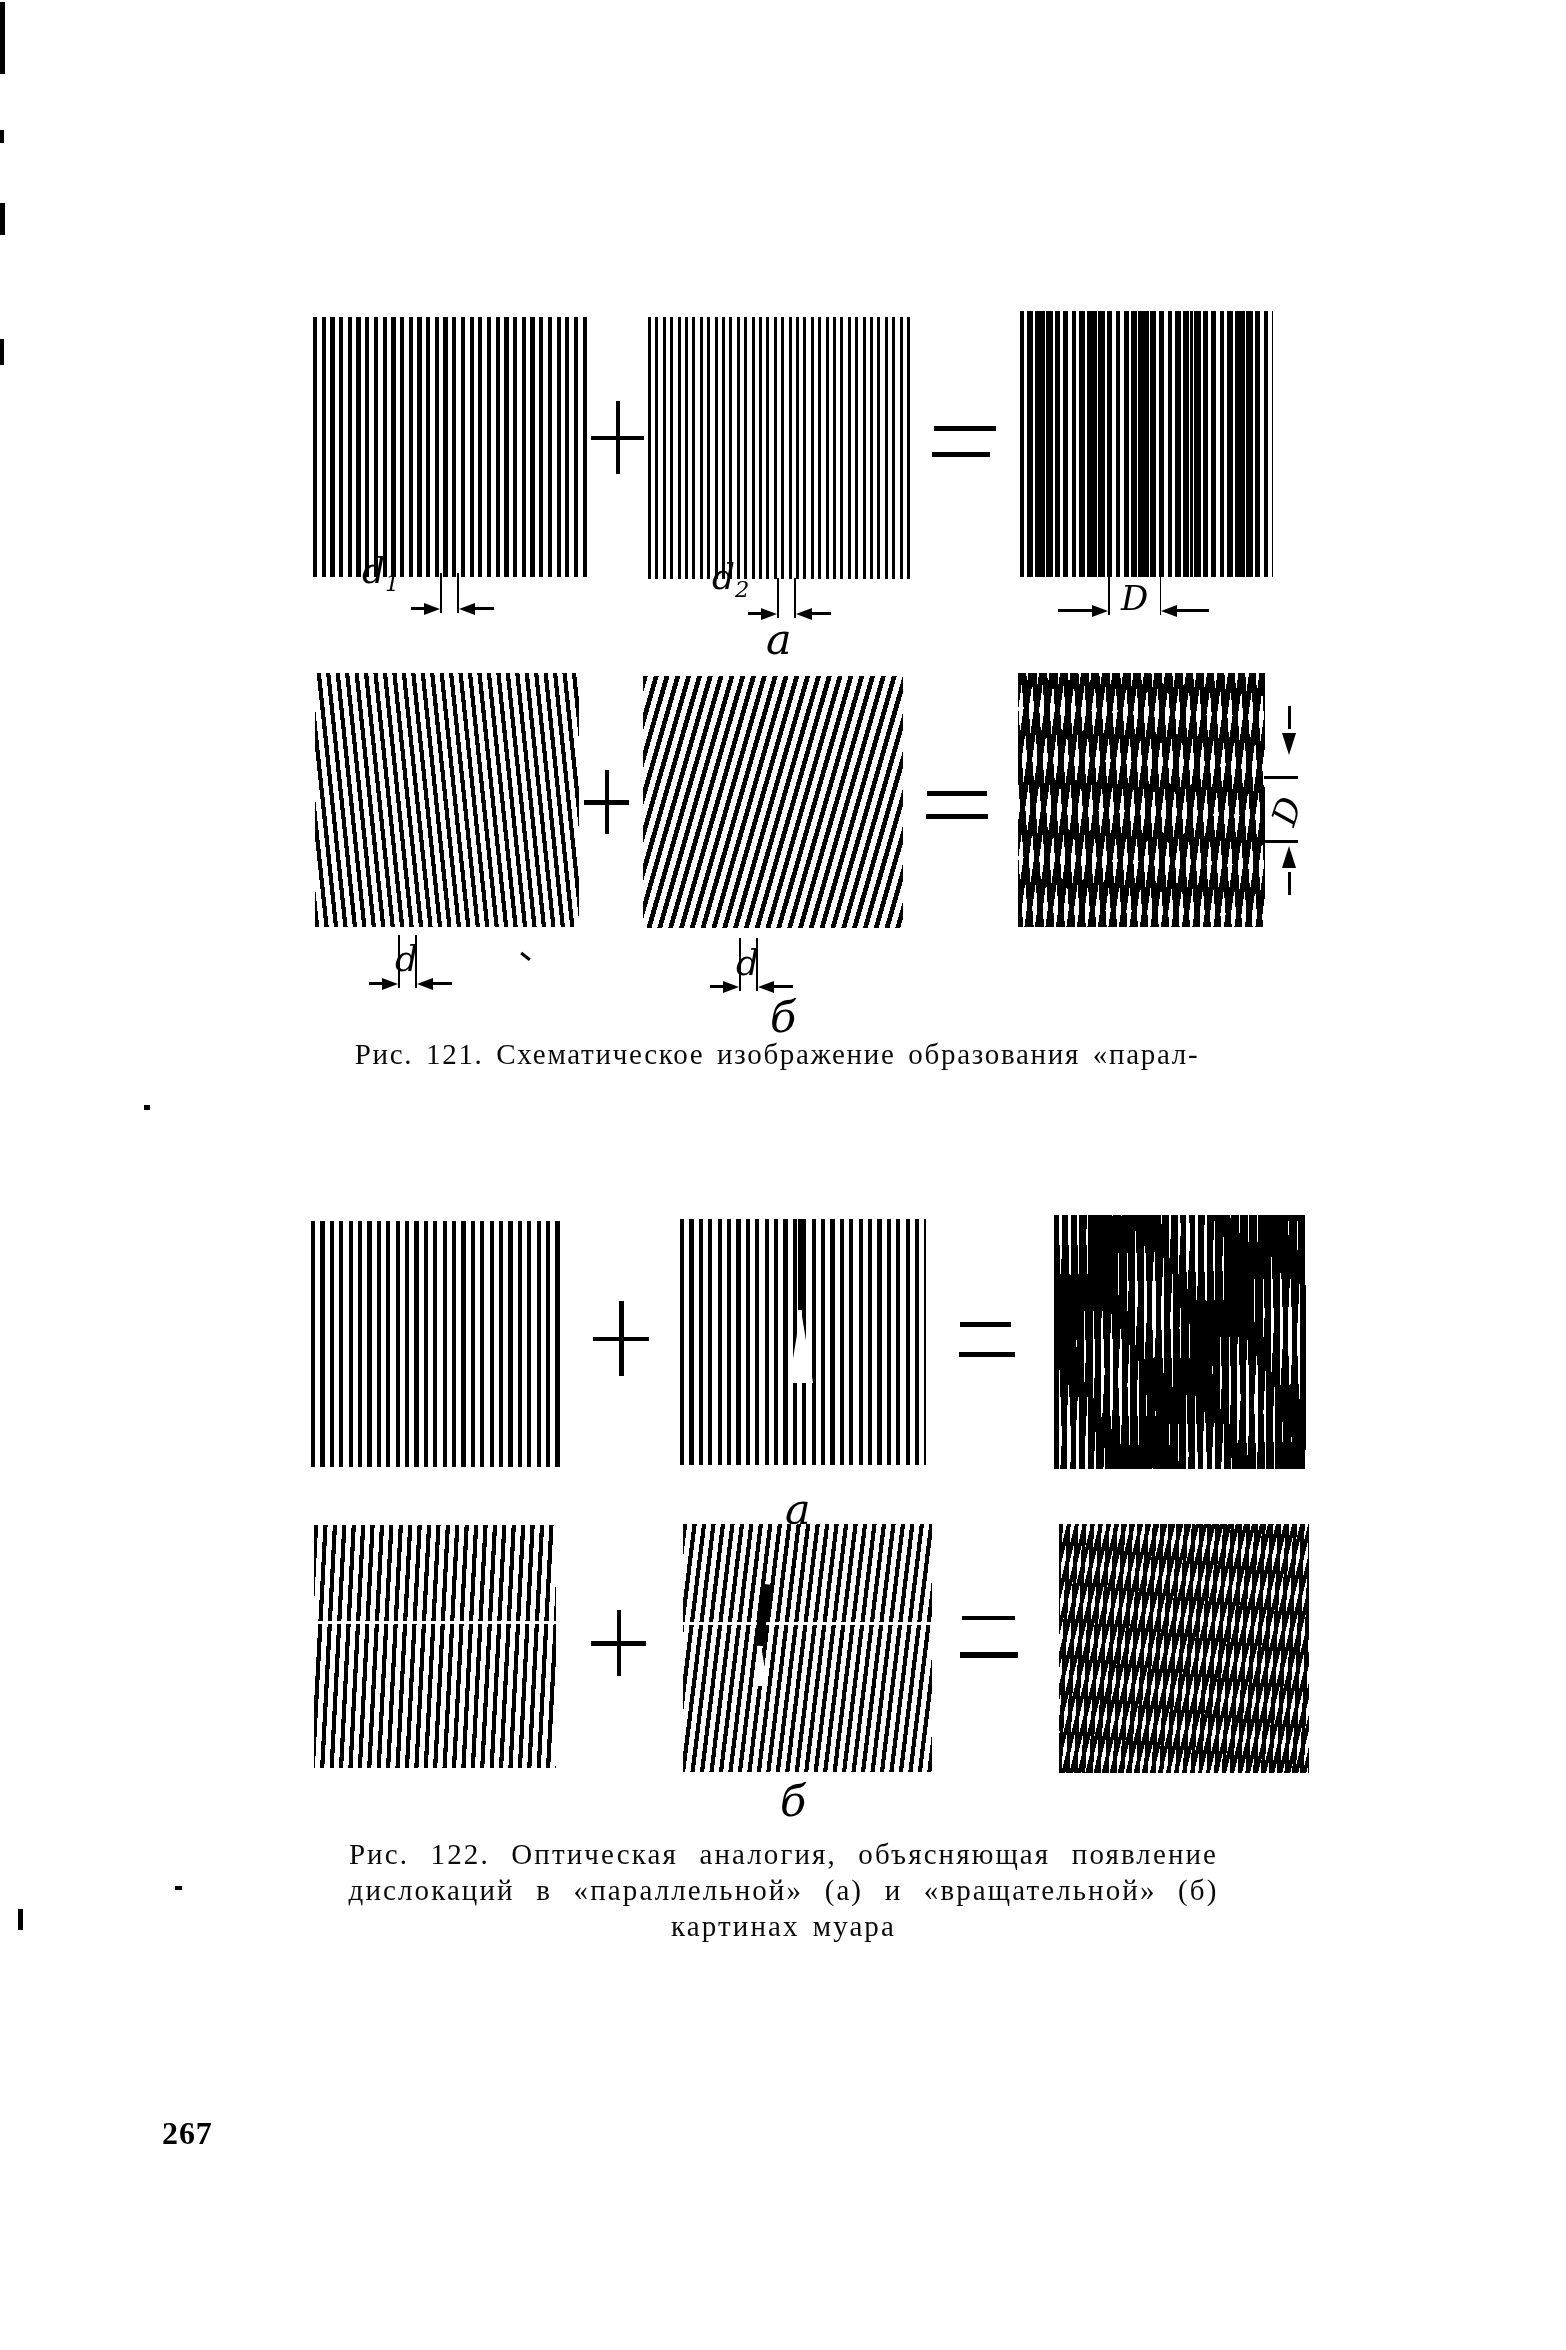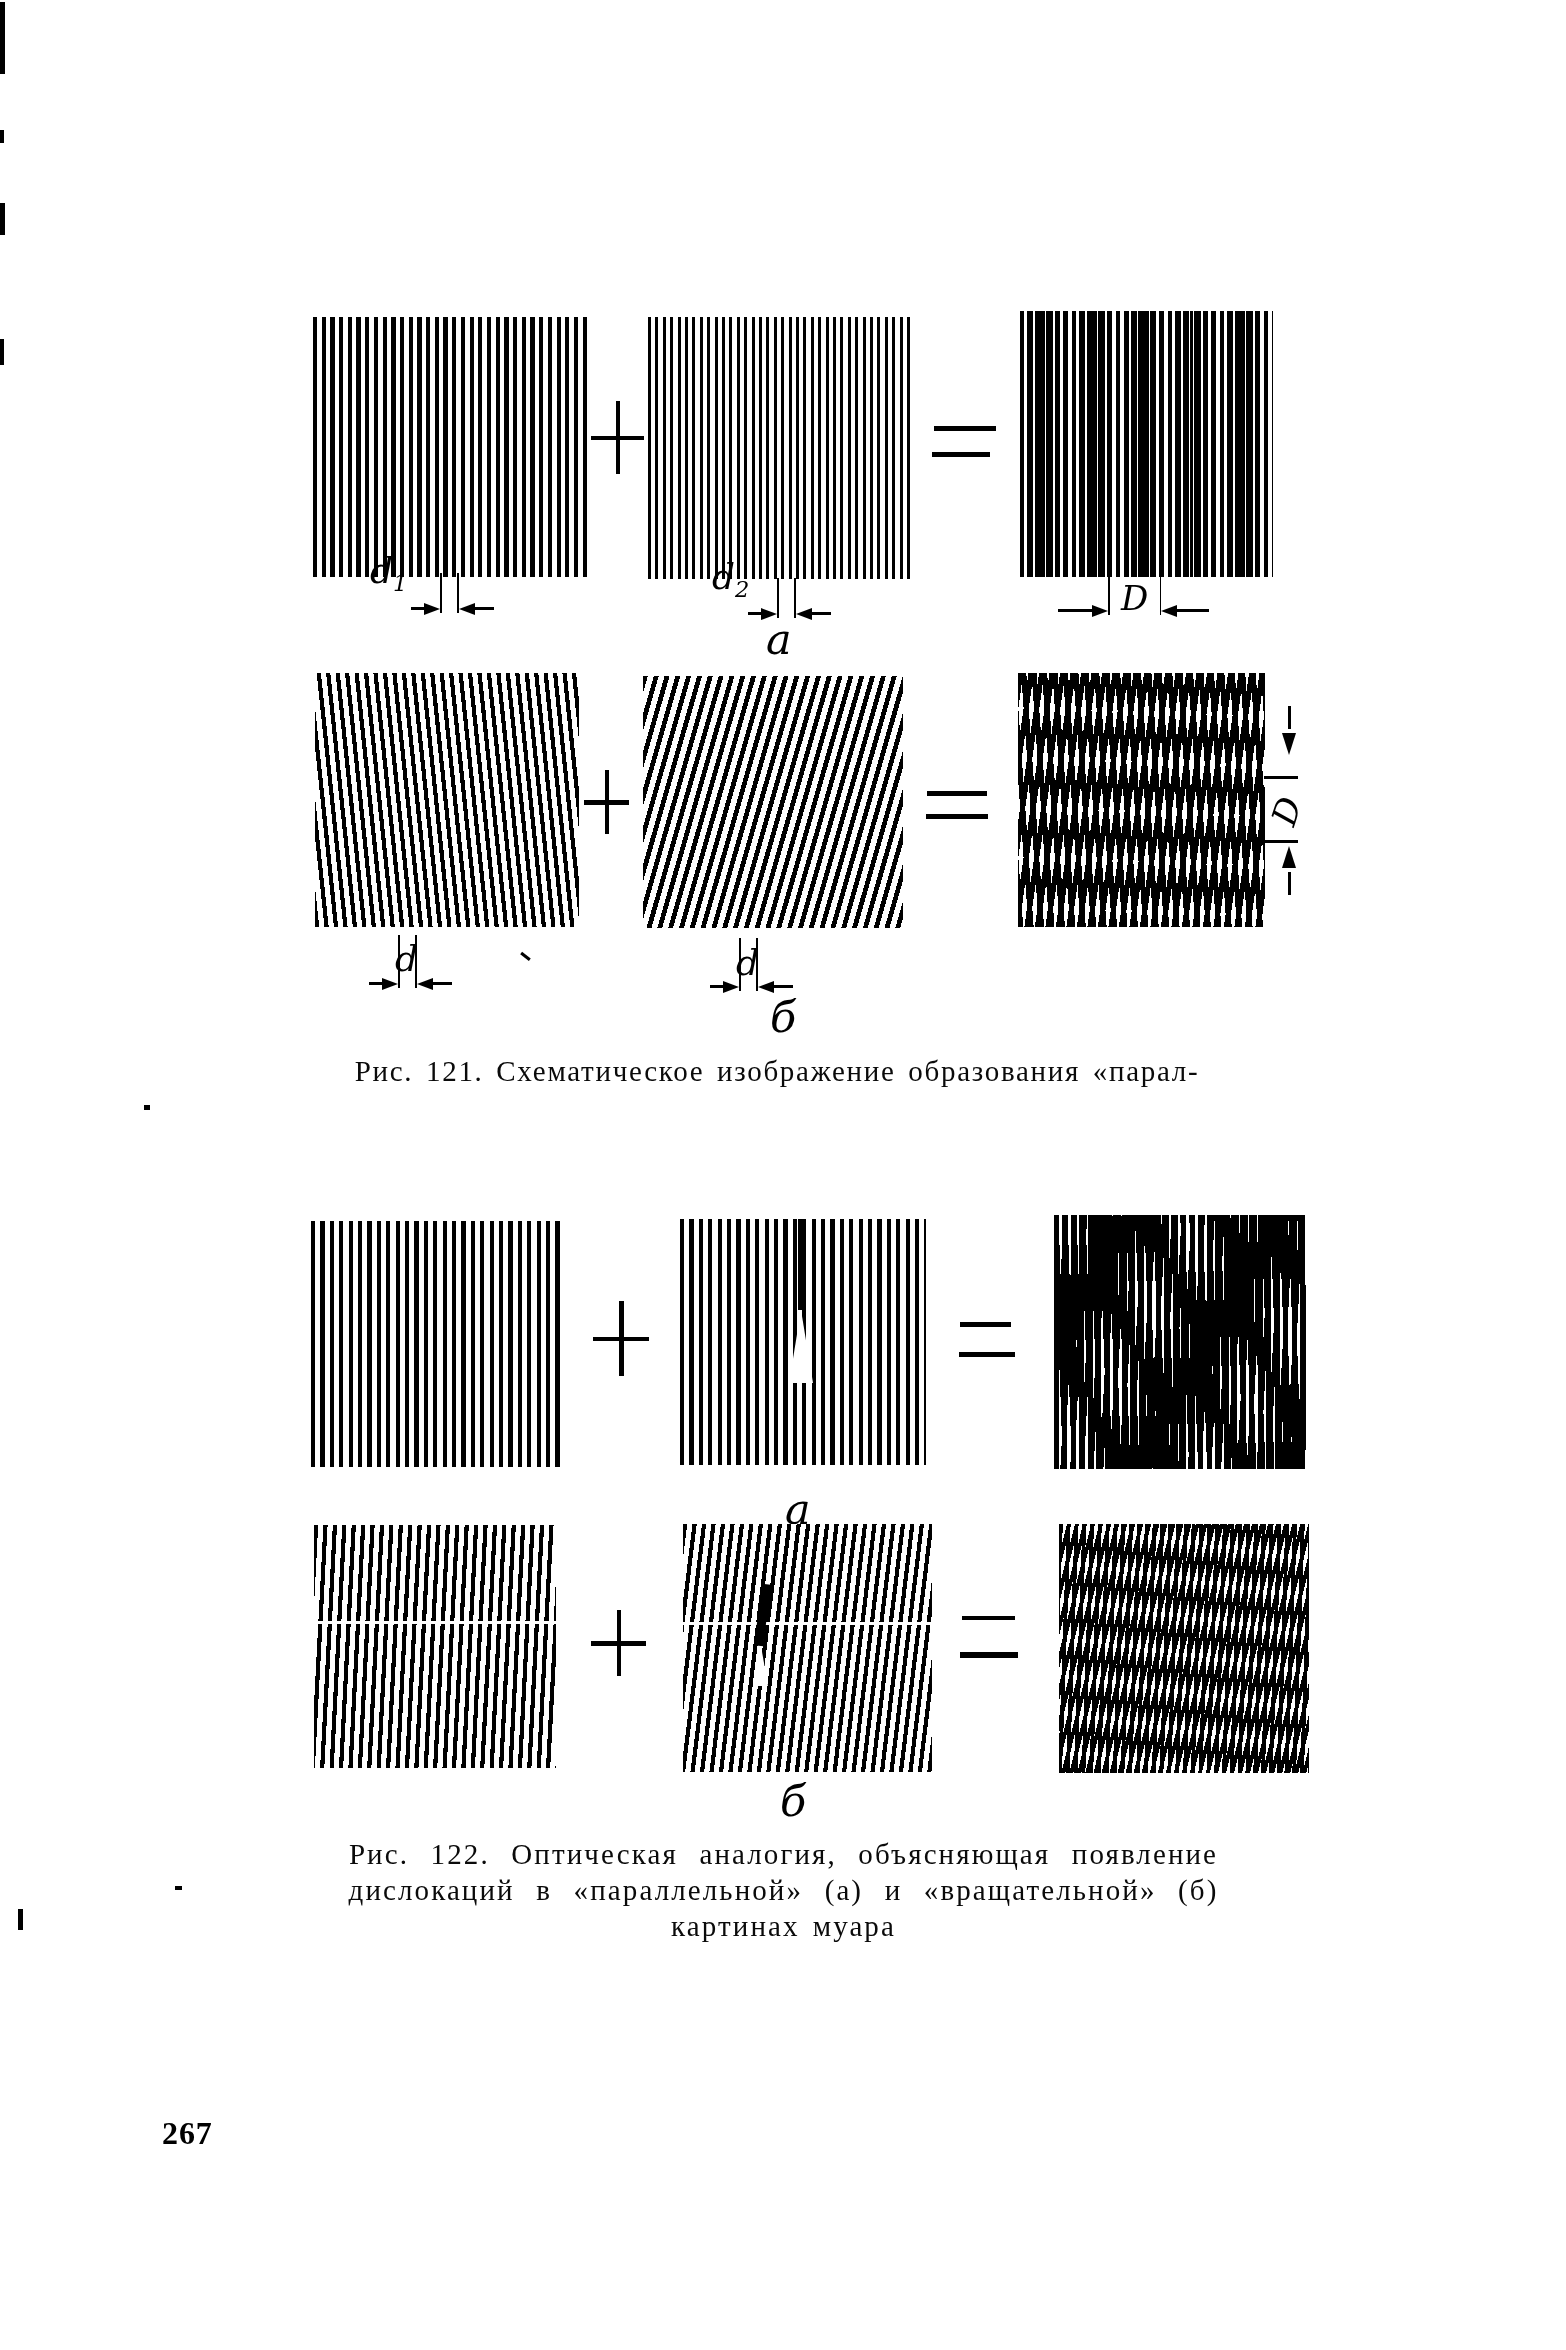--- a/index.html
+++ b/index.html
@@ -97,21 +97,21 @@
     <span class="v"></span>
       <span class="h"></span>
   </div>
   <div class="panel p121a2" style="left:648px;top:317px;width:263px;height:262px;"></div>
   <div>
     <span class="eqbar" style="left:934px;top:426px;width:62px;height:4.7px;"></span>
     <span class="eqbar" style="left:932px;top:452px;width:58px;height:4.7px;"></span>
   </div>
   <div class="panel p121a3" style="left:1020px;top:311px;width:253px;height:266px;"></div>
 
-  <div class="dimlabel" style="left:370px;top:550px;">
+  <div class="dimlabel" style="left:362px;top:550px;">
     <span>d</span><sub>1</sub>
   </div>
   <div class="dim" style="left:411px;top:601px;">
     <span class="dash" style="width:13px;"></span>
     <span class="tri-r"></span>
     <span class="guides g40">
         <i class="gl-l"></i>
         <i class="gl-r"></i>
       </span>
     <span class="tri-l"></span>
@@ -193,21 +193,21 @@
     <span class="tri-d" style="left:1282px;top:733px;"></span>
     <span class="tick" style="left:1264px;top:776px;width:34px;"></span>
     <span class="dvlabel" style="left:1273px;top:791px;">D</span>
     <span class="tick" style="left:1264px;top:840px;width:34px;"></span>
     <span class="tri-u" style="left:1282px;top:846px;"></span>
     <span class="vdash" style="left:1288px;top:872px;height:22.6px;"></span>
   </div>
 
   <div class="sublabel" style="left:770px;top:992px;">б</div>
 
-  <div class="caption cap121" style="left:273px;top:1036px;width:1008px;margin-top:17px;">
+  <div class="caption cap121" style="left:273px;top:1036px;width:1008px;">
     <div>Рис. 121. Схематическое изображение образования «парал-</div>
   </div>
 
   <div class="panel p122a1" style="left:311px;top:1221px;width:250px;height:246px;"></div>
   <div class="plus" style="left:593px;top:1301px;width:56px;height:75px;">
     <span class="v"></span>
       <span class="h"></span>
   </div>
   <div class="panel p122a1" style="left:680px;top:1219px;width:246px;height:246px;">
     <span class="disloc-line" style="left:48%;top:0;width:6.6px;height:37%;"></span>

